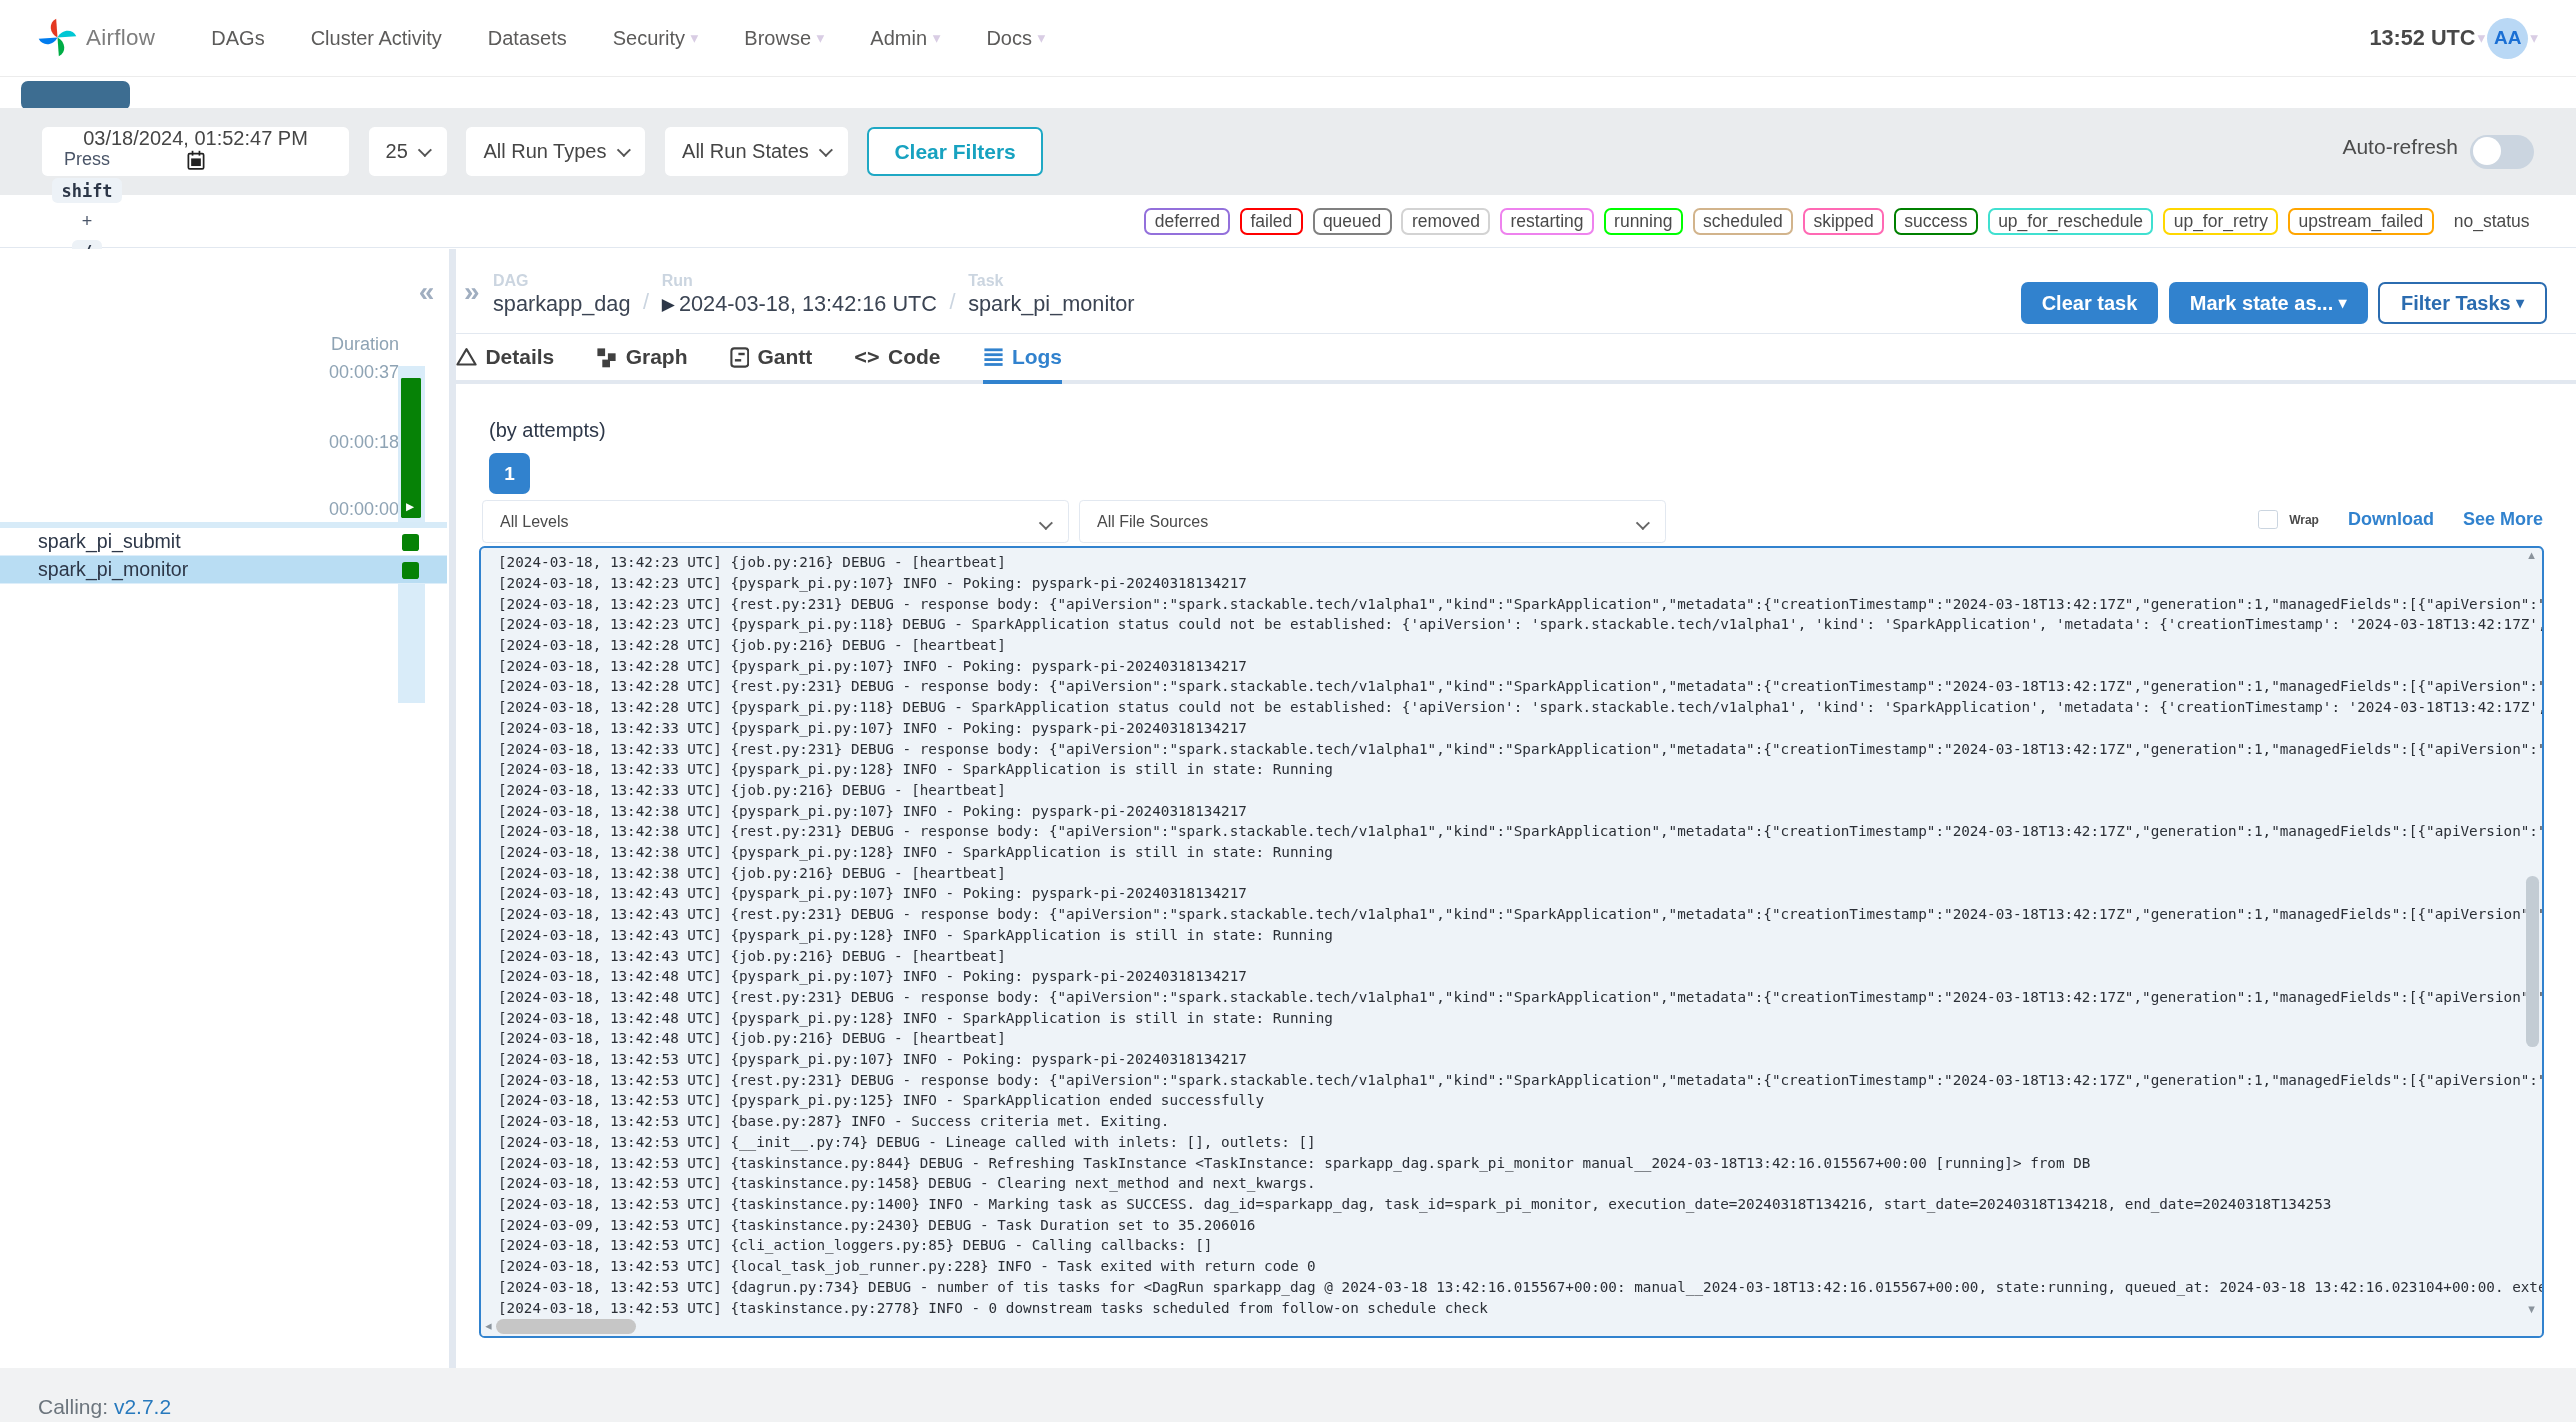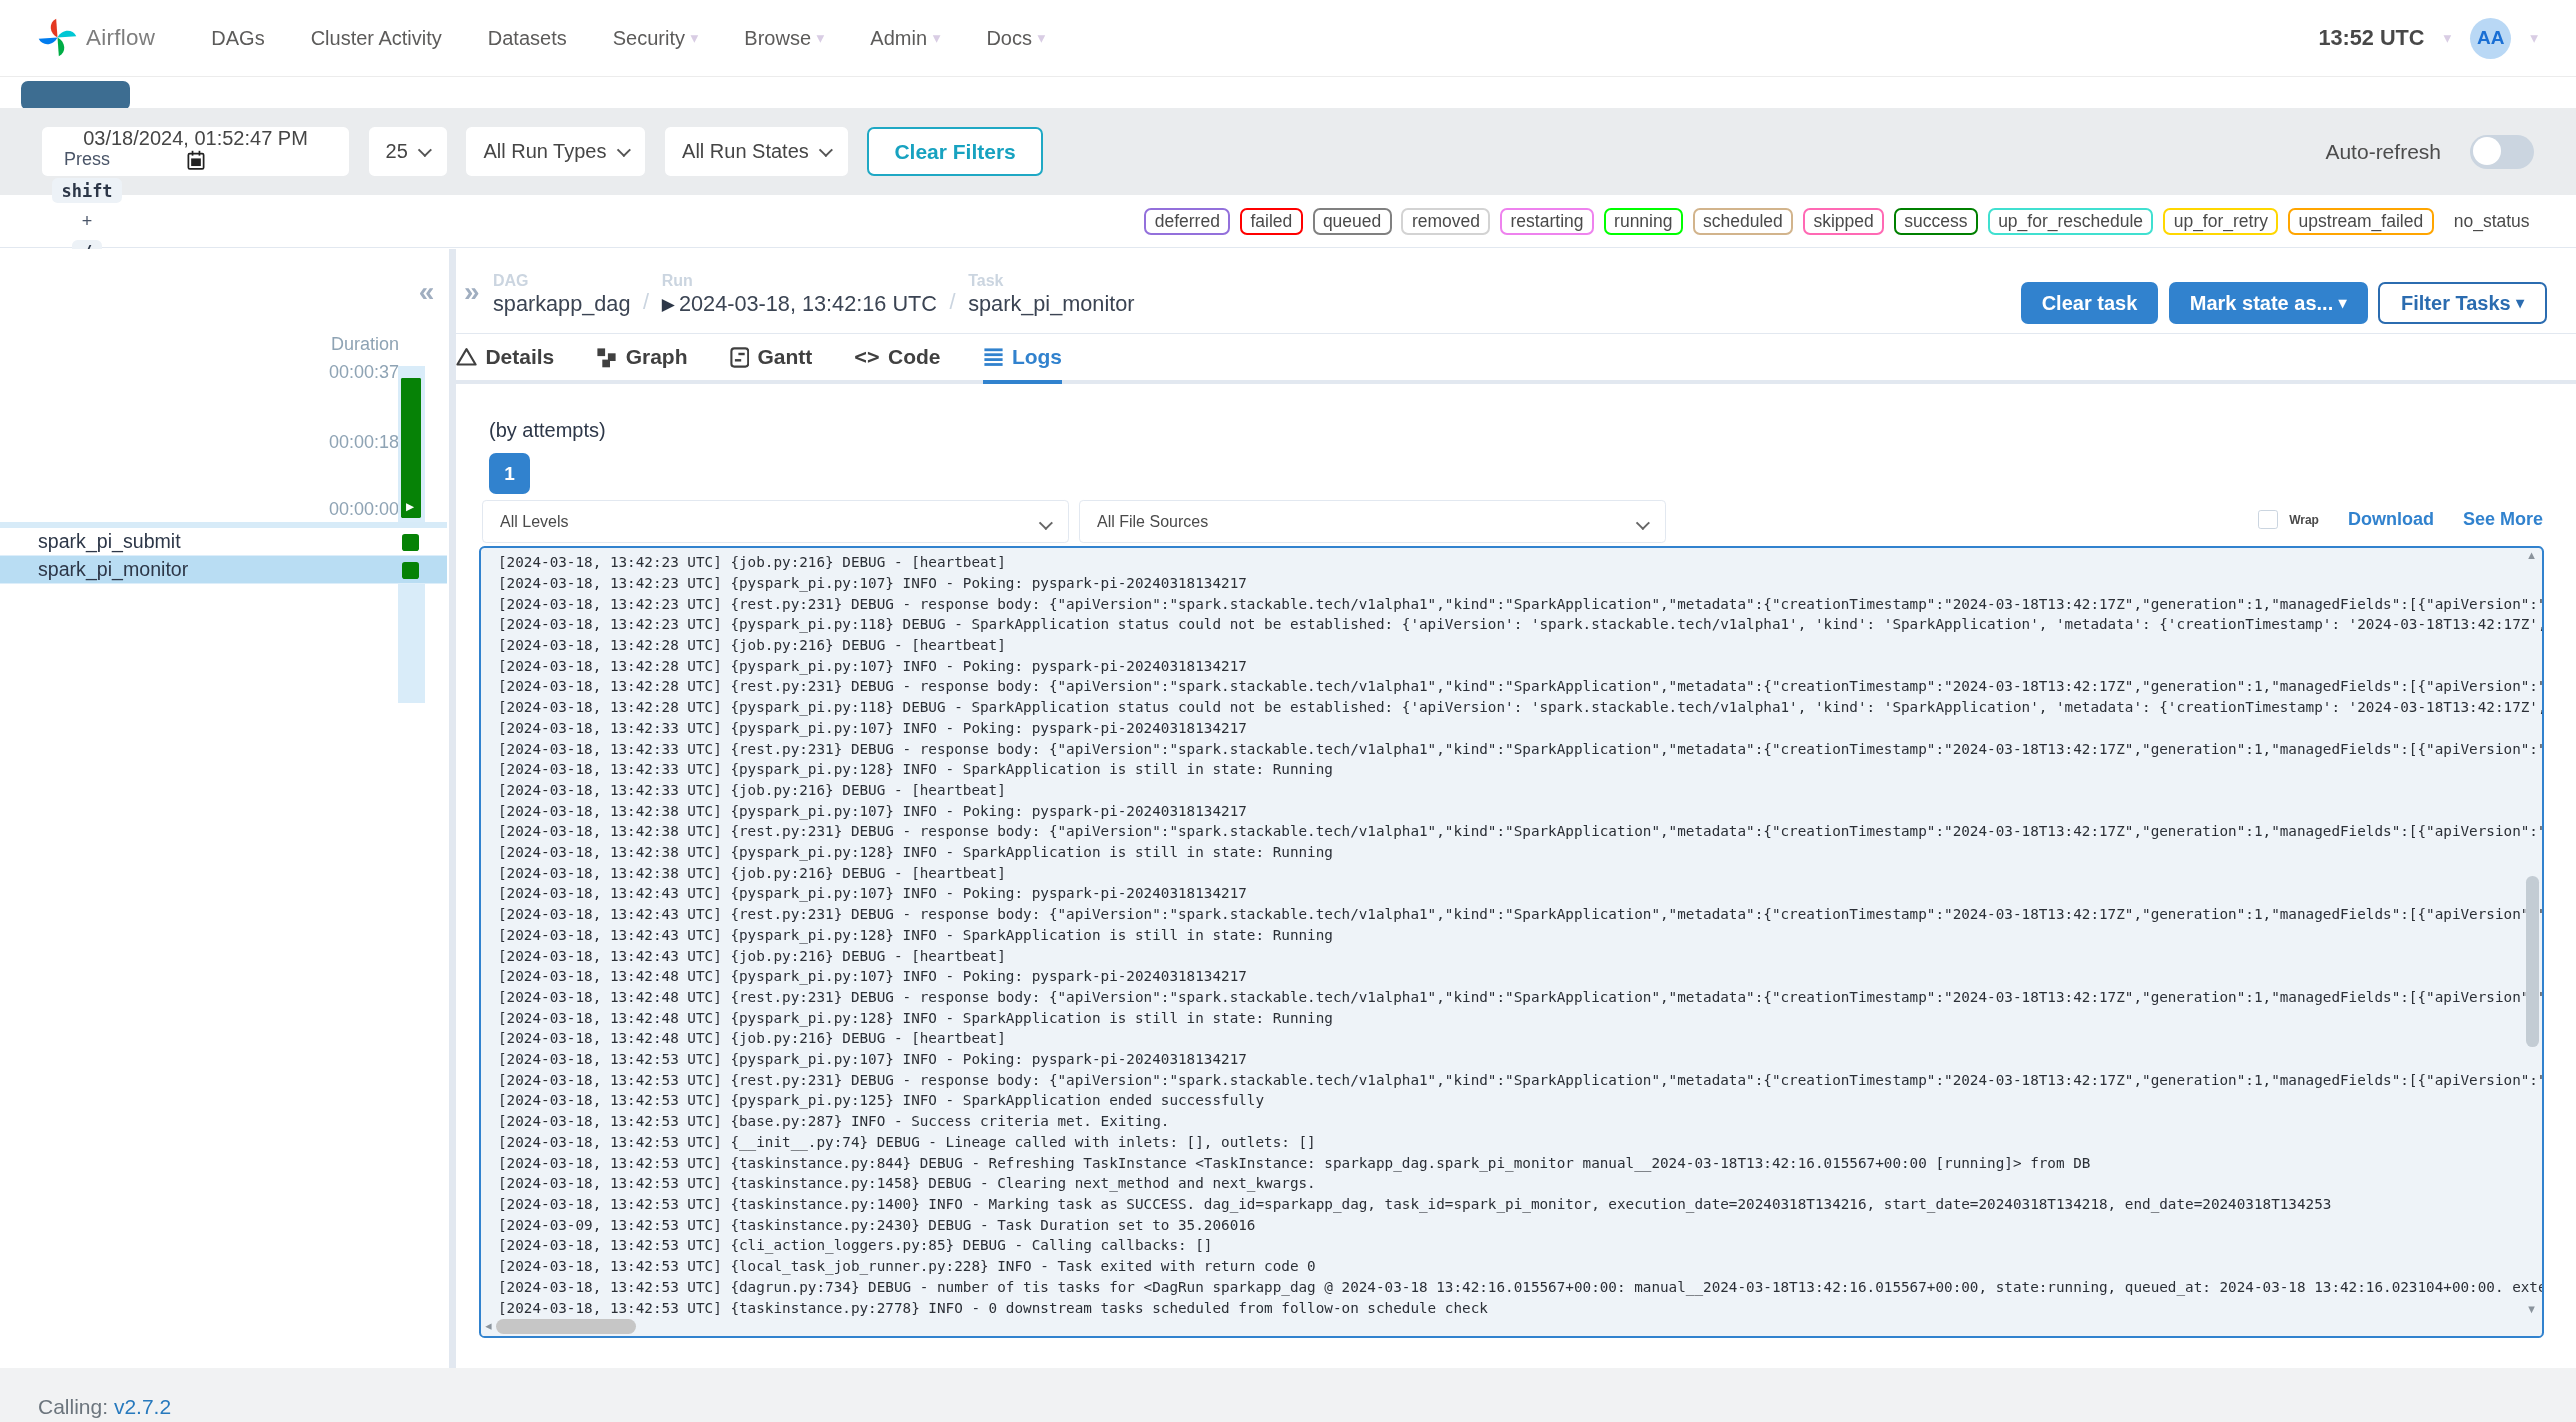--- a/index.html
+++ b/index.html
@@ -9,41 +9,41 @@
   #page { position:relative; width:2576px; height:1422px; }
 
   
   .navbar { position:absolute; top:0; left:0; width:100%; height:77px; background:#fff;
             display:flex; align-items:center; border-bottom:0.7px solid #ececec; }
   .brand { display:flex; align-items:center; gap:7px; margin-left:36px; }
   .brand-text { font-size:22.4px; color:#7d7d7d; letter-spacing:0.3px; }
   .nav-items { display:flex; align-items:center; gap:46px; margin-left:56px; }
   .nav-item { font-size:20px; color:#5c5b5a; cursor:pointer; display:flex; align-items:center; gap:5.6px;}
   .caret { font-size:15.4px; color:#d9cde4; }
-  .nav-right { margin-left:auto; display:flex; align-items:center; gap:19px; margin-right:38px; }
+  .nav-right { margin-left:auto; display:flex; align-items:center; gap:2px; margin-right:38px; }
   .clock { font-size:21.7px; font-weight:bold; color:#484848; }
   .avatar { width:41px; height:41px; border-radius:50%; background:#b9d8f5; color:#1a6fd4;
             font-weight:bold; font-size:19px; display:flex; align-items:center; justify-content:center; }
 
   
   .partial-btn { left:21px; top:81px; width:109px; height:29px; background:#3d6d91; border-radius:7px; }
 
   
   .filterbar { left:0; top:108px; width:2576px; height:87px; background:#eaecee;
                display:flex; align-items:center; gap:19.6px; padding:0 42px; }
   .f-input { background:#fff; border-radius:5.6px; height:49px; display:flex; align-items:center;
              padding:0 17px; font-size:20px; color:#454545; }
   .f-date { width:307px; justify-content:space-between;flex-direction:column; }
   .f-select { position:relative; padding-right:39px; }
   .chev { width:9.8px; height:9.8px; border-right:2.1px solid #555; border-bottom:2.1px solid #555;
           transform:rotate(45deg); position:absolute; right:17px; top:18px; }
   .clear-filters { height:49px; padding:0 25px; background:#fff; border:2.1px solid #1fa8c4;
                    color:#17a2c0; font-weight:bold; font-size:21px; border-radius:7px; cursor:pointer;
                    display:flex; align-items:center; }
-  .auto-refresh { margin-left:auto; display:flex; align-items:center; gap:29px; }
+  .auto-refresh { margin-left:auto; display:flex; align-items:flex-start; gap:12px; }
   .ar-label { font-size:21px; color:#4c4c4c; }
   .toggle { width:64px; height:34px; background:#cbd5e0; border-radius:17px; position:relative; cursor:pointer; }
   .knob { position:absolute; left:2.8px; top:2.8px; width:28px; height:28px; background:#fff; border-radius:50%; }
 
   
   .shortrow { left:0; top:196px; width:2576px; height:52px; display:flex; align-items:center;
               padding:0 36px; border-bottom:1.4px solid #e2e8f0; background:#fff; }
   .short-text { font-size:18px; color:#4a5568; display:flex; align-items:center; gap:8.4px;flex-direction:column; }
   kbd { font-family:"DejaVu Sans Mono", monospace; font-size:17px; font-weight:bold; background:#edf2f7;
         border-radius:5.6px; padding:2.1px 9.8px; color:#2d3748; }

